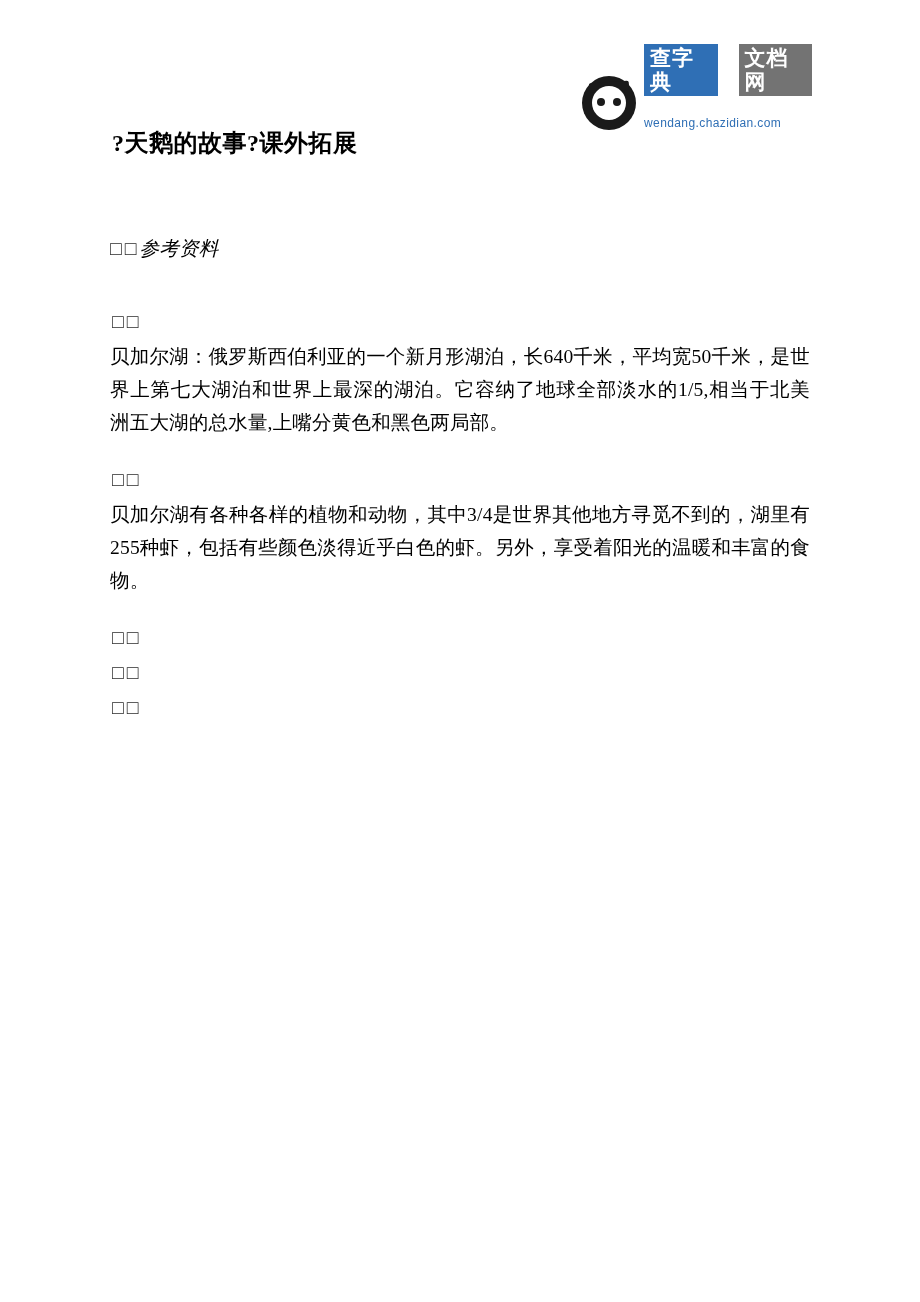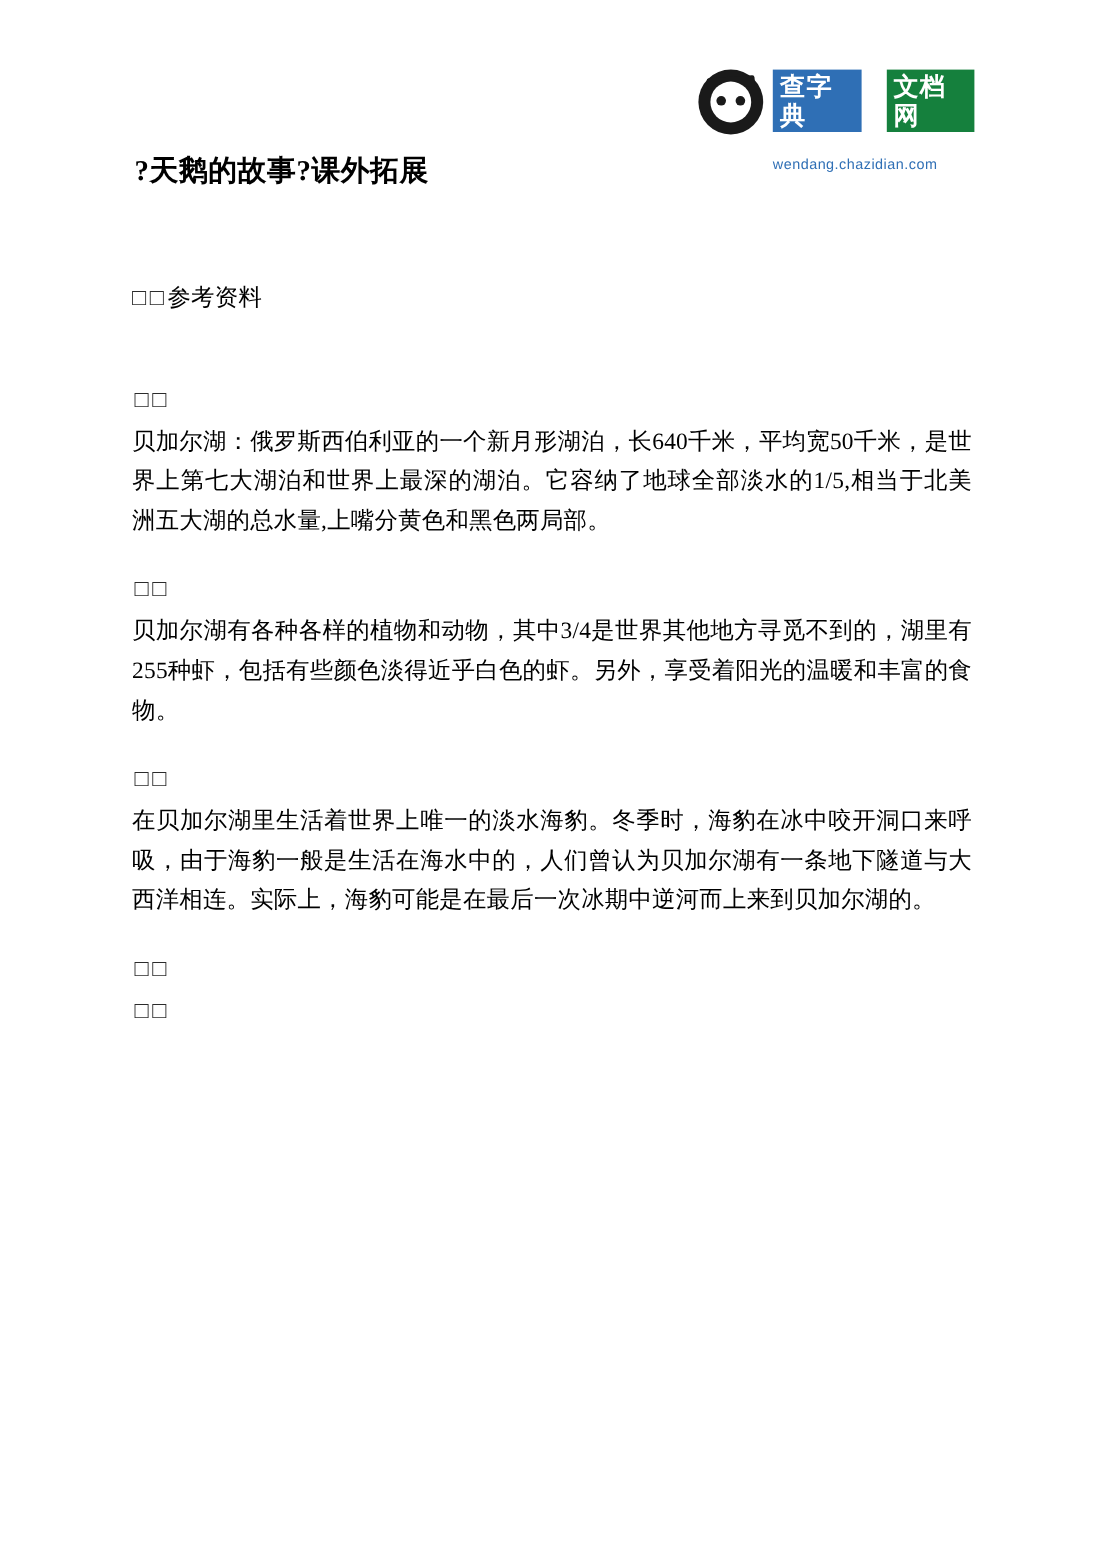--- a/index.html
+++ b/index.html
@@ -19,26 +19,26 @@
     position: relative;
     width: 920px;
     height: 1302px;
     box-sizing: border-box;
     padding: 0 110px;
   }
 
   
   .logo {
     position: absolute;
-    top: 58px;
+    top: 72px;
     right: 108px;
     width: 230px;
     height: 58px;
     display: flex;
-    align-items: flex-start;
+    align-items: flex-end;
   }
   .logo-badge {
     width: 54px;
     height: 54px;
     border-radius: 50%;
     background: #1a1a1a;
     position: relative;
     flex: 0 0 auto;
     display: flex;
     align-items: center;
@@ -88,21 +88,21 @@
     font-family: "DejaVu Sans", "Liberation Sans", sans-serif;
     font-size: 21px;
     font-weight: bold;
     color: #ffffff;
     background: #2f6fb5;
     padding: 2px 6px;
     line-height: 1.15;
     letter-spacing: 1px;
   }
   .logo-cn.second {
-    background: #15803d;
+    background: #737373;
     margin-left: 21px;
   }
   .logo-url {
     font-family: "Liberation Sans", "DejaVu Sans", sans-serif;
     font-size: 12px;
     color: #2f6fb5;
     margin-top: 20px;
     letter-spacing: 0.4px;
   }
 
@@ -125,21 +125,22 @@
     width: 700px;
   }
   .para {
     font-size: 19.5px;
     line-height: 33px;
     text-align: justify;
     margin: 0 0 24px 0;
     letter-spacing: 0.2px;
   }
   .para.heading {
-    margin-bottom: 52px;
+    margin-bottom: 40px;
+    font-style: italic;
   }
   .para.marker-only {
     margin-bottom: 2px;
   }
   .indent {
     display: inline-block;
     margin-left: 2px;
   }
   .box-marker {
     display: inline-block;
@@ -180,21 +181,20 @@
     <p class="para">贝加尔湖：俄罗斯西伯利亚的一个新月形湖泊，长640千米，平均宽50千米，是世界上第七大湖泊和世界上最深的湖泊。它容纳了地球全部淡水的1/5,相当于北美洲五大湖的总水量,上嘴分黄色和黑色两局部。</p>
 
     <p class="para marker-only">
       <span class="indent box-marker">□□</span>
     </p>
     <p class="para">贝加尔湖有各种各样的植物和动物，其中3/4是世界其他地方寻觅不到的，湖里有255种虾，包括有些颜色淡得近乎白色的虾。另外，享受着阳光的温暖和丰富的食物。</p>
 
     <p class="para marker-only">
       <span class="indent box-marker">□□</span>
     </p>
-    <p class="para">在贝加尔湖里生活着世界上唯一的淡水海豹。冬季时，海豹在冰中咬开洞口来呼吸，由于海豹一般是生活在海水中的，人们曾认为贝加尔湖有一条地下隧道与大西洋相连。实际上，海豹可能是在最后一次冰期中逆河而上来到贝加尔湖的。</p>
 
     <p class="para marker-only">
       <span class="indent box-marker">□□</span>
     </p>
 
     <p class="para marker-only">
       <span class="indent box-marker">□□</span>
     </p>
 
   </div>

